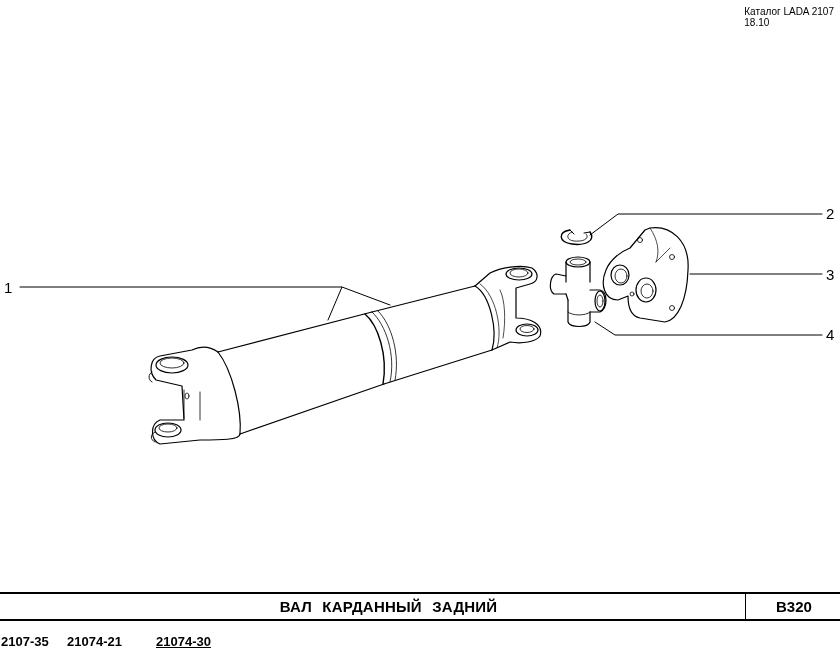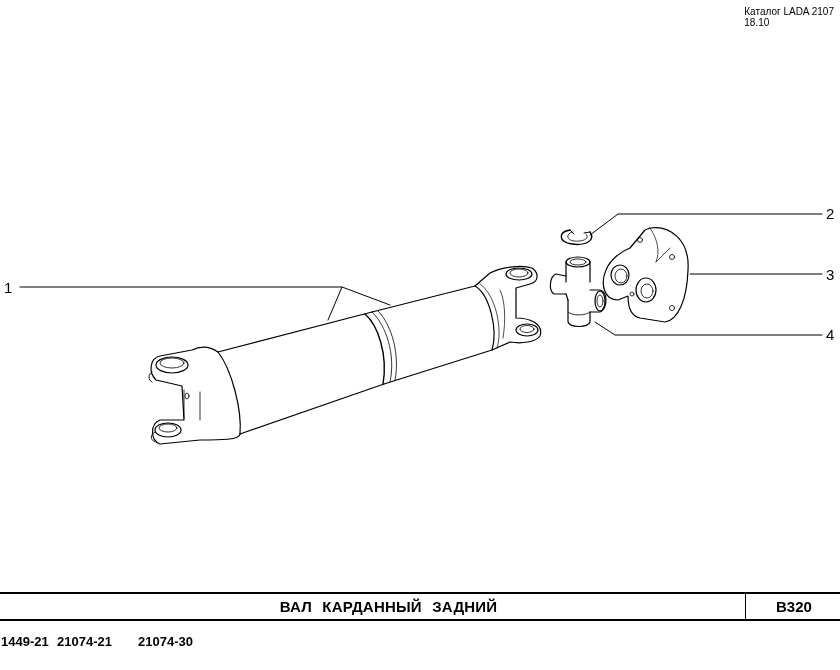--- a/index.html
+++ b/index.html
@@ -108,16 +108,16 @@
 <div class="callout" style="left:826px; top:267px;">3</div>
 <div class="callout" style="left:826px; top:327px;">4</div>
 
 <div class="title-bar">
   <div class="title-text">ВАЛ  КАРДАННЫЙ  ЗАДНИЙ</div>
   <div class="title-divider"></div>
   <div class="code-text">B320</div>
 </div>
 
 <div class="models">
-  <span class="model" style="left:1px;">1449-21</span>
-  <span class="model" style="left:57px;text-align:right;">21074-21</span>
-  <span class="model" style="left:138px;">21074-30</span>
+  <span class="model" style="left:1px;">2107-35</span>
+  <span class="model" style="left:67px;text-align:right;">21074-21</span>
+  <span class="model" style="left:156px;text-decoration:underline;">21074-30</span>
 </div>
 
 </body></html>

